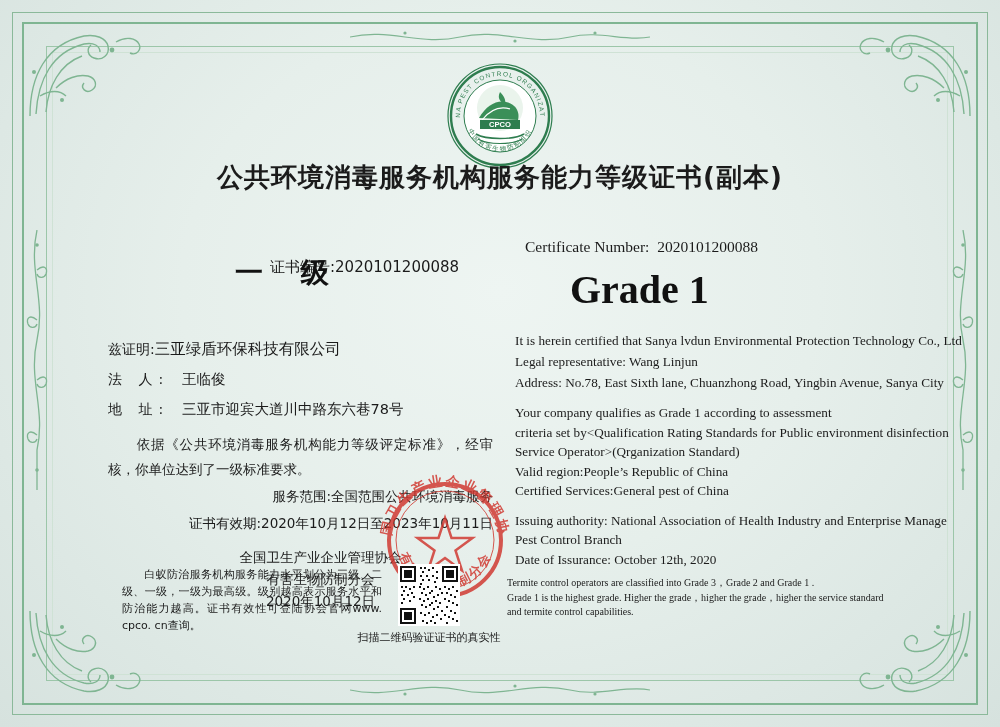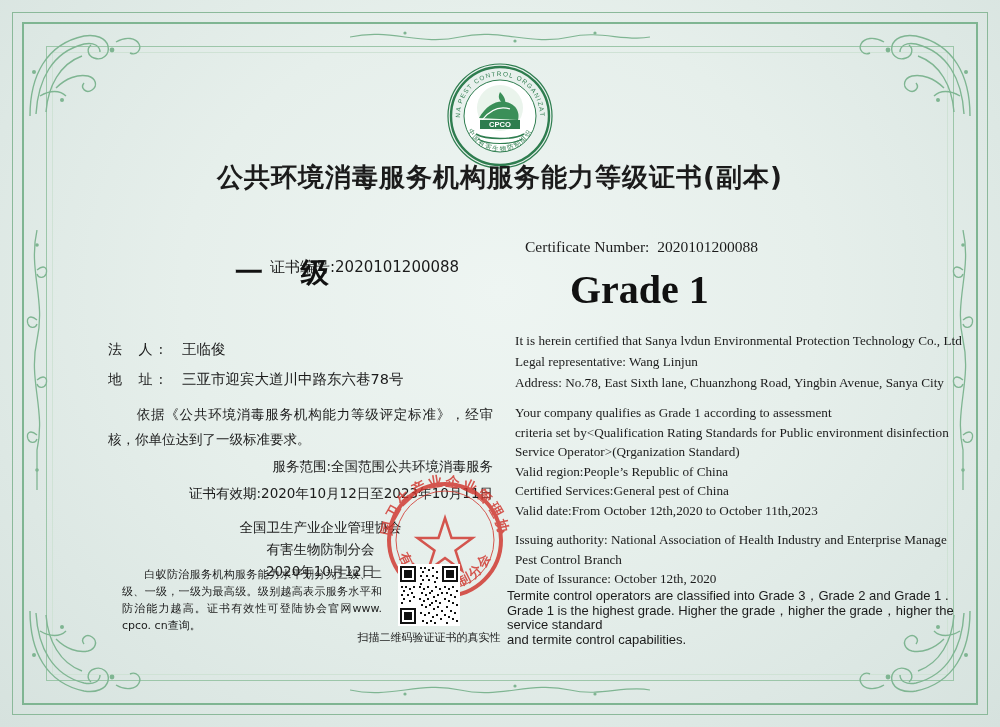--- a/index.html
+++ b/index.html
@@ -248,24 +248,24 @@
     width: 222px;
     text-align: center;
     font-family: "DejaVu Sans", sans-serif;
     font-size: 11px;
     color: #1b1b1b;
   }
 
   .footnote-en {
     position: absolute;
     left: 447px;
-    top: 531px;
+    top: 518px;
     width: 460px;
-    font-family: Liberation Sans, sans-serif;
-    font-size: 13px;
+    font-family: Liberation Serif, serif;
+    font-size: 10px;
     line-height: 14.5px;
     color: #1b1b1b;
   }
   .footnote-en .fn-gap { margin-top: 10px; }
 
   
   .seal {
     position: absolute;
     left: 305px;
     top: 402px;
@@ -416,20 +416,23 @@
       <div class="certno-en">
         <span>Certificate Number:</span>&nbsp;&nbsp;<span>2020101200088</span>
       </div>
     </div>
 
     <div class="grade-cn">一 级</div>
     <div class="grade-en">Grade 1</div>
 
     <div class="col-cn">
       <div class="cn-line">
+        <span>兹证明:</span><span class="cn-company">三亚绿盾环保科技有限公司</span>
+      </div>
+      <div class="cn-line">
         <span class="cn-label">法 人:</span><span class="cn-value">王临俊</span>
       </div>
       <div class="cn-line">
         <span class="cn-label">地 址:</span><span class="cn-value">三亚市迎宾大道川中路东六巷78号</span>
       </div>
 
       <div class="cn-para">
         <span class="indent"></span><span>依据《公共环境消毒服务机构能力等级评定标准》，经审核，你单位达到了一级标准要求。</span>
       </div>
 
@@ -451,21 +454,20 @@
       <div class="en-line">It is herein certified that Sanya lvdun Environmental Protection Technology Co., Ltd</div>
       <div class="en-line">Legal representative: Wang Linjun</div>
       <div class="en-line">Address:  No.78, East Sixth lane, Chuanzhong Road, Yingbin Avenue, Sanya City</div>
 
       <div class="en-block">
         <div>Your company qualifies as Grade 1 according to assessment</div>
         <div>criteria set by&lt;Qualification Rating Standards for Public environment disinfection</div>
         <div>Service Operator&gt;(Qrganization Standard)</div>
         <div>Valid region:People’s Republic of China</div>
         <div>Certified Services:General pest of China</div>
-        <div>Valid date:From October 12th,2020 to October 11th,2023</div>
       </div>
 
       <div class="en-block2">
         <div>Issuing authority: National Association of Health Industry and Enterprise Manage</div>
         <div> Pest Control Branch</div>
         <div>Date of Issurance:   October 12th,  2020</div>
       </div>
     </div>
 
     <div class="seal">

